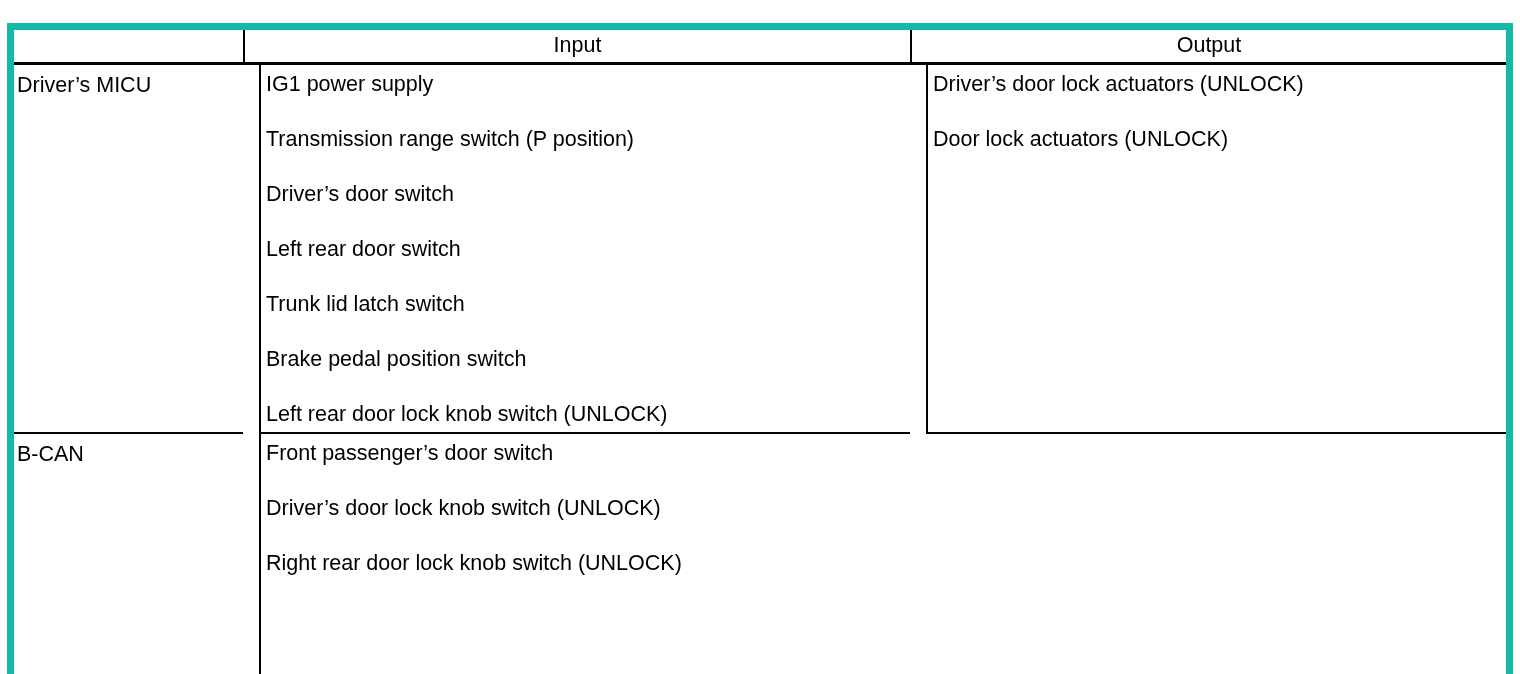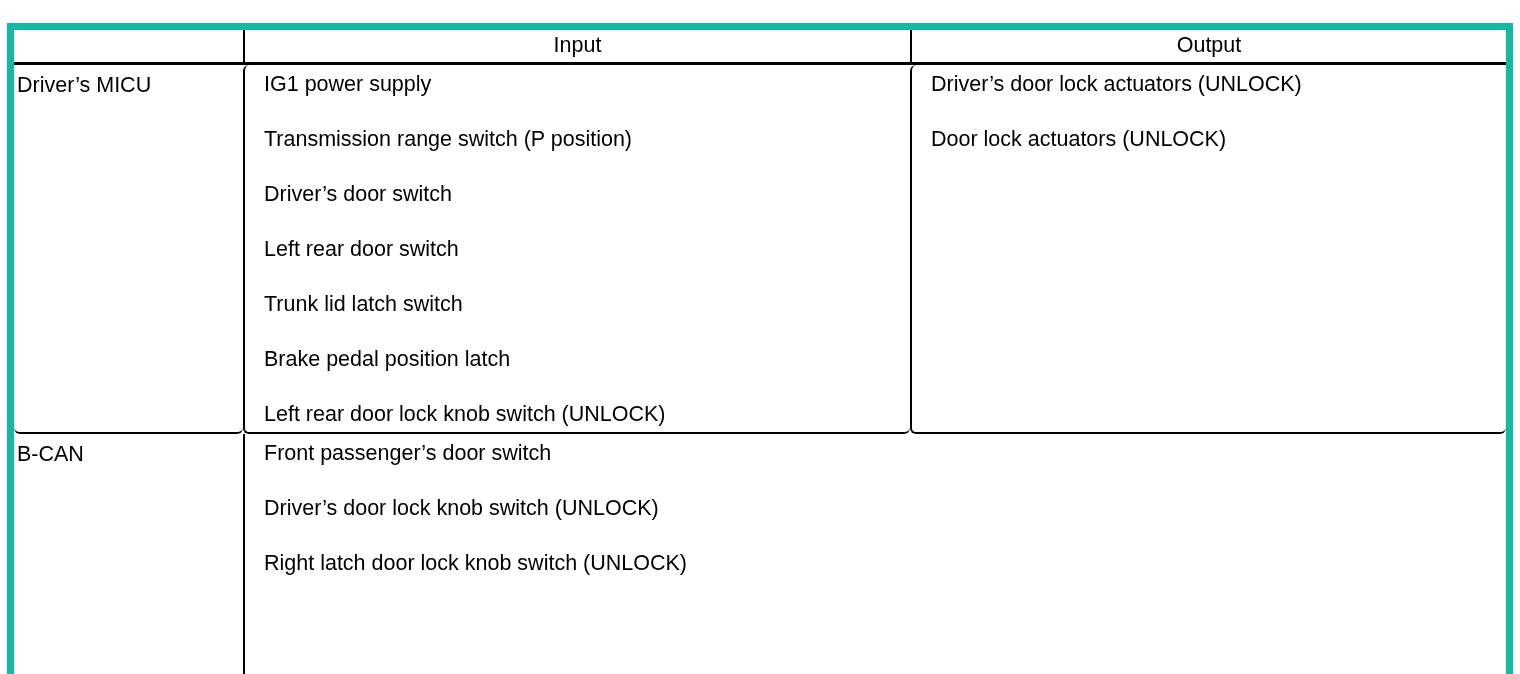--- a/index.html
+++ b/index.html
@@ -35,28 +35,28 @@
   }
   .hdr {
     border-bottom: 3px solid #000000;
     display: flex;
     align-items: center;
     justify-content: center;
     line-height: 1;
   }
   .row-sep {
     border-bottom: 2px solid #000000;
-    border-radius: 6px;
   }
   .source-cell {
     padding: 7px 4px 0 3px;
     line-height: 27px;
   }
   .list-cell {
-    padding: 6px 6px 0 19px;
+    padding: 6px 6px 0 5px;
+    margin-left: 16px;
   }
   .item {
     line-height: 27px;
     margin-bottom: 28px;
     white-space: nowrap;
   }
 </style>
 </head>
 <body>
 
@@ -66,28 +66,28 @@
   <div class="cell hdr v-div">Input</div>
   <div class="cell hdr v-div">Output</div>
 
   <div class="cell row-sep source-cell">Driver’s MICU</div>
   <div class="cell row-sep v-div list-cell">
     <div class="item">IG1 power supply</div>
     <div class="item">Transmission range switch (P position)</div>
     <div class="item">Driver’s door switch</div>
     <div class="item">Left rear door switch</div>
     <div class="item">Trunk lid latch switch</div>
-    <div class="item">Brake pedal position latch</div>
+    <div class="item">Brake pedal position switch</div>
     <div class="item">Left rear door lock knob switch (UNLOCK)</div>
   </div>
   <div class="cell row-sep v-div list-cell">
     <div class="item">Driver’s door lock actuators (UNLOCK)</div>
     <div class="item">Door lock actuators (UNLOCK)</div>
   </div>
 
   <div class="cell source-cell">B-CAN</div>
   <div class="cell v-div list-cell">
     <div class="item">Front passenger’s door switch</div>
     <div class="item">Driver’s door lock knob switch (UNLOCK)</div>
-    <div class="item">Right latch door lock knob switch (UNLOCK)</div>
+    <div class="item">Right rear door lock knob switch (UNLOCK)</div>
   </div>
 
 </div>
 
 </body></html>

